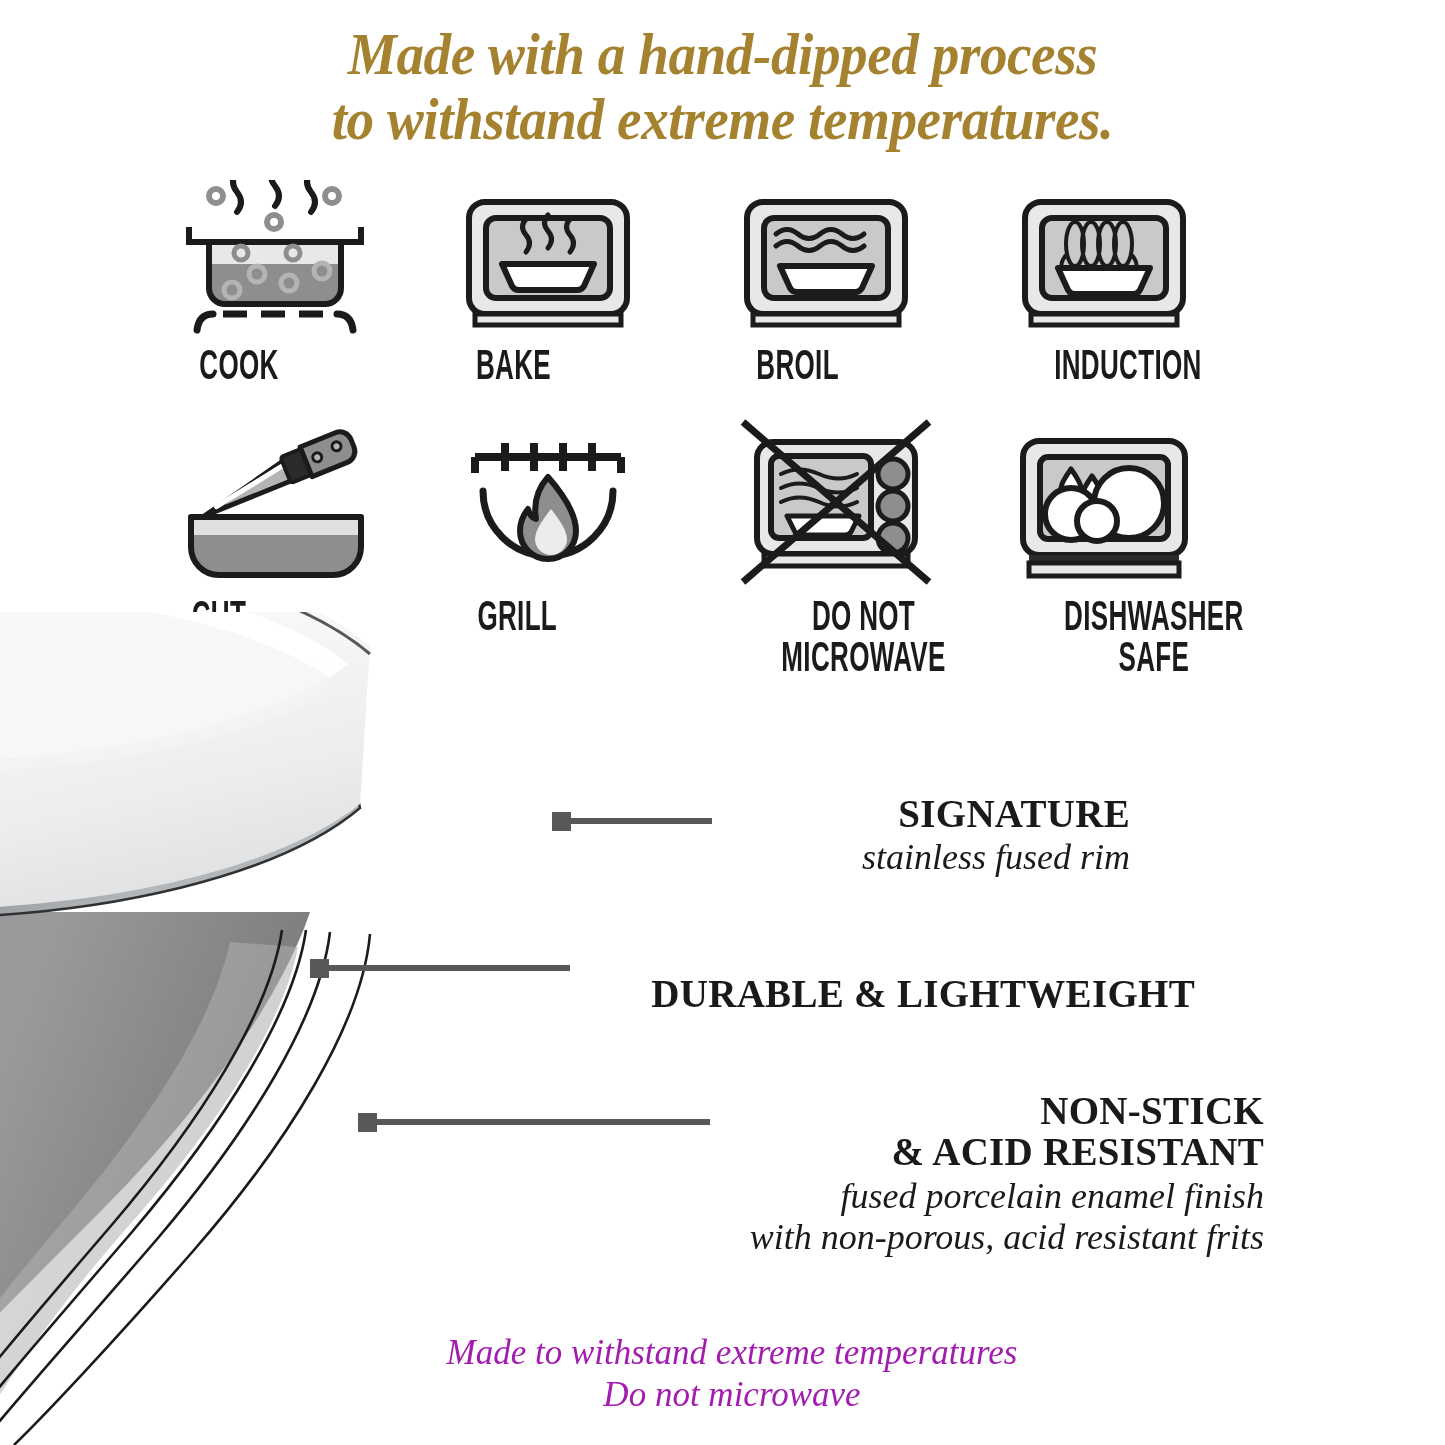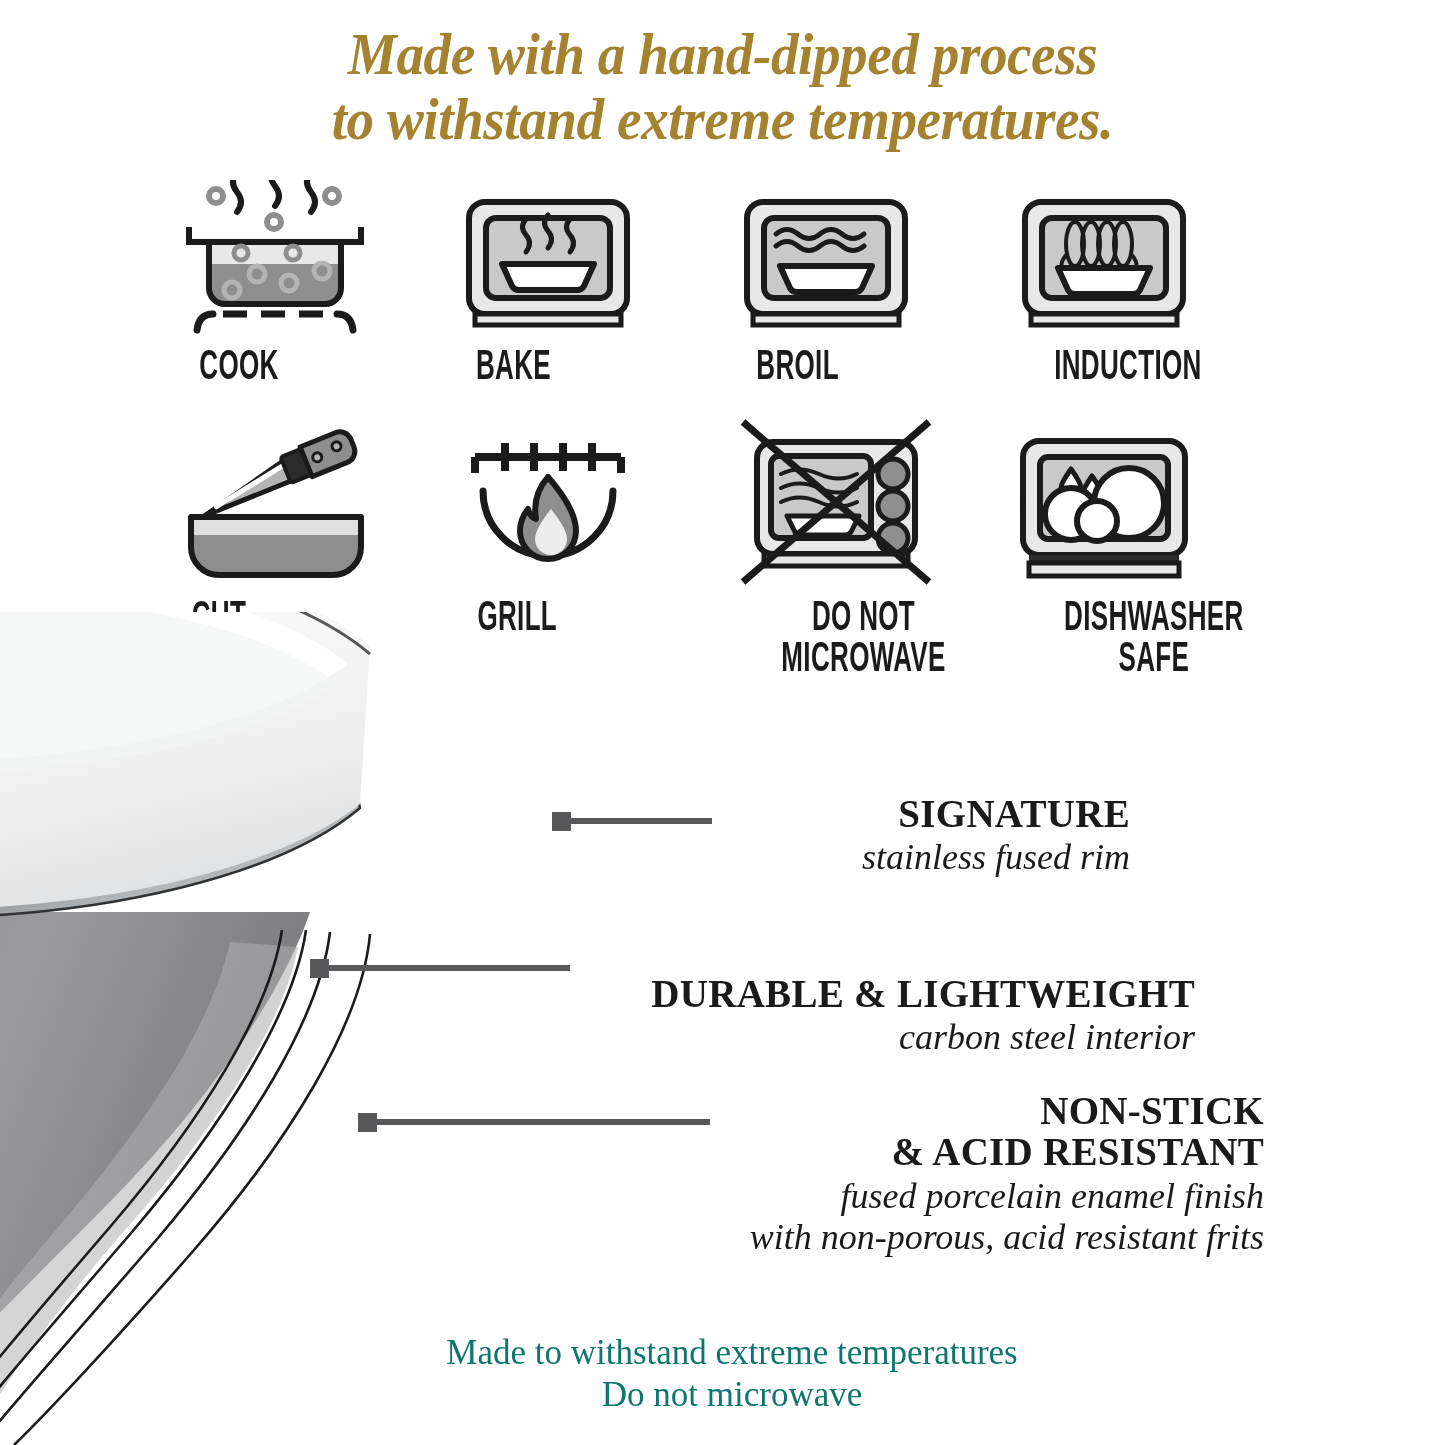--- a/index.html
+++ b/index.html
@@ -98,23 +98,24 @@
     width:19px; height:19px;
     background:#58585a;
   }
 
   #footer-note {
     position:absolute;
     left:0; top:1332px;
     width:1445px;
     text-align:center;
     font-family:"Liberation Serif", serif;
+    font-style:italic;
     font-size:35px;
     line-height:1.2;
-    color:#0f766e;
+    color:#a21caf;
     white-space:pre-line;
     padding-left:19px;
   }
 </style>
 </head>
 <body>
 
 <div id="page">
 
   <div id="headline">
@@ -422,21 +423,20 @@
   <div class="leader-dot" style="left:358px; top:1113px;"></div>
   <div class="leader" style="left:368px; top:1119px; width:342px;"></div>
 
   <div class="callout" id="callout-1">
     <div class="co-title">SIGNATURE</div>
     <div class="co-sub">stainless fused rim</div>
   </div>
 
   <div class="callout" id="callout-2">
     <div class="co-title">DURABLE &amp; LIGHTWEIGHT</div>
-    <div class="co-sub">carbon steel interior</div>
   </div>
 
   <div class="callout" id="callout-3">
     <div class="co-title">NON-STICK
 &amp; ACID RESISTANT</div>
     <div class="co-sub">fused porcelain enamel finish
 with non-porous, acid resistant frits</div>
   </div>
 
   <div id="footer-note">Made to withstand extreme temperatures

